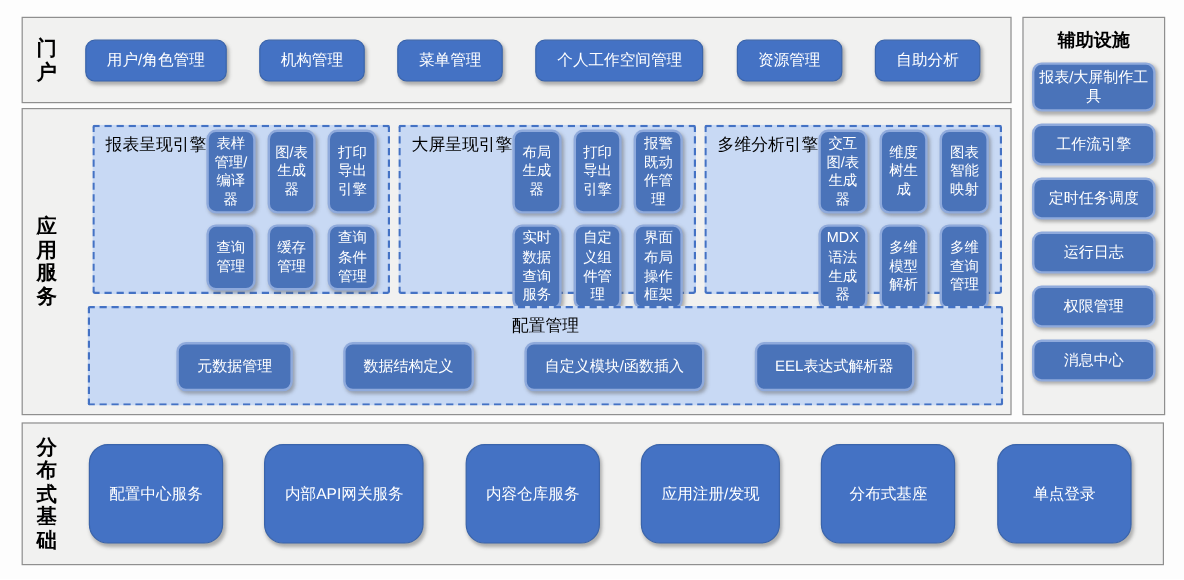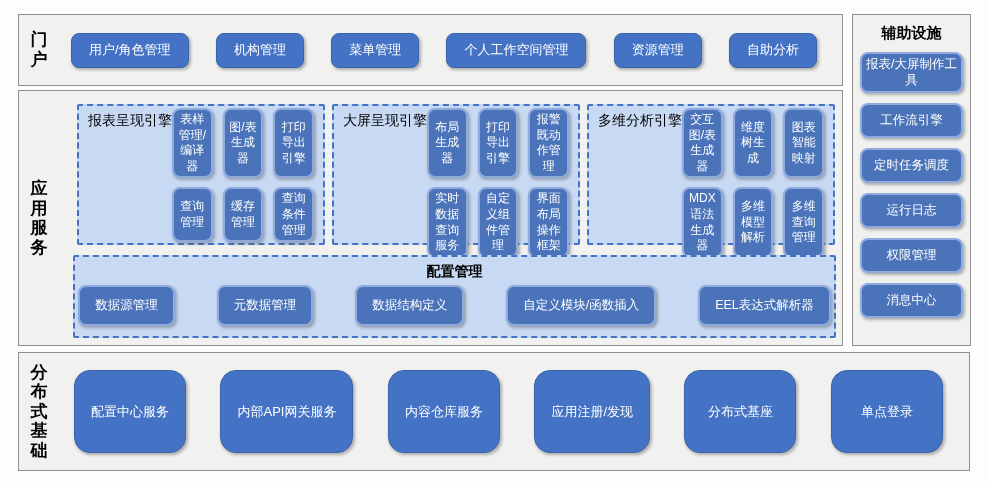--- a/index.html
+++ b/index.html
@@ -55,21 +55,21 @@
   }
   .engine-grid{
     flex:1;display:grid;grid-template-columns:repeat(3,1fr);
     grid-template-rows:1fr 1fr;gap:9px 10px;
   }
   .config-box{
     position:absolute;left:54px;top:164px;right:6px;height:83px;
     box-sizing:border-box;background:#c8d9f4;border:2px dashed #4472c4;border-radius:2px;
     display:flex;flex-direction:column;padding:2px 10px 8px;
   }
-  .config-title{height:24px;line-height:24px;text-align:center;font-size:14px;color:#000;font-weight:bold;}
+  .config-title{height:24px;line-height:24px;text-align:center;font-size:14px;color:#000;}
   .config-row{flex:1;display:flex;align-items:center;justify-content:center;gap:42px;}
   .config-row .btn-light{height:41px;padding:0 15px;font-size:12.5px;white-space:nowrap;}
   
   #aux{left:852px;top:14px;width:119px;height:332px;}
   .aux-title{margin-top:9px;text-align:center;font-size:15px;font-weight:bold;color:#000;}
   .aux-col{
     margin-top:9px;padding:0 7px;display:flex;flex-direction:column;
     align-items:stretch;gap:10px;
   }
   .aux-col .btn-light{min-height:35px;font-size:12.5px;}
@@ -137,21 +137,20 @@
           <div class="btn btn-light">多维模型解析</div>
           <div class="btn btn-light">多维查询管理</div>
         </div>
       </div>
 
     </div>
 
     <div class="config-box">
       <div class="config-title">配置管理</div>
       <div class="config-row">
-        <div class="btn btn-light">数据源管理</div>
         <div class="btn btn-light">元数据管理</div>
         <div class="btn btn-light">数据结构定义</div>
         <div class="btn btn-light">自定义模块/函数插入</div>
         <div class="btn btn-light">EEL表达式解析器</div>
       </div>
     </div>
   </div>
 
   <div id="aux" class="section">
     <div class="aux-title">辅助设施</div>

